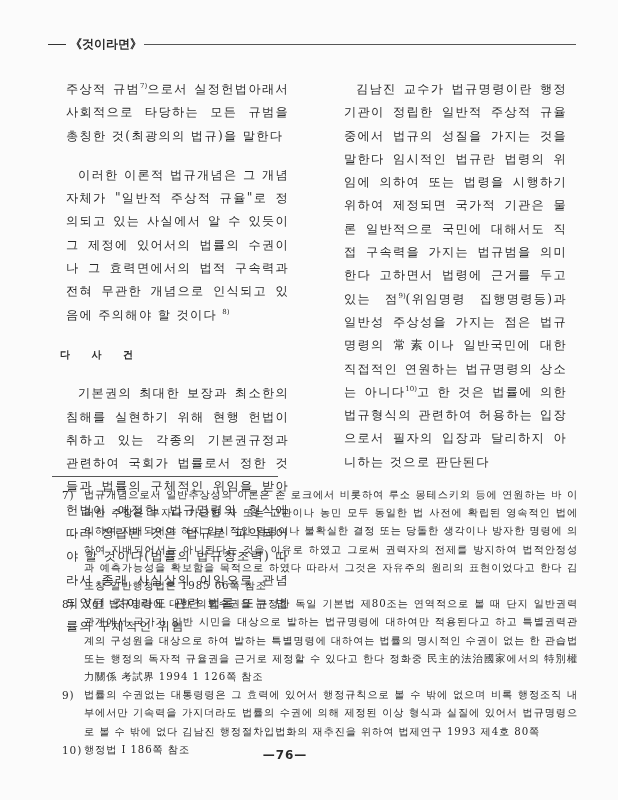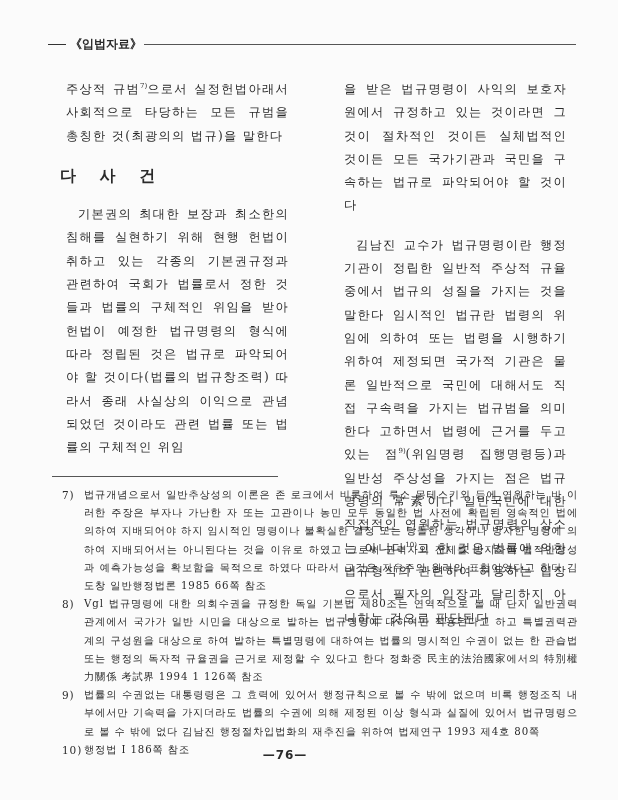--- a/index.html
+++ b/index.html
@@ -20,21 +20,21 @@
     font-size: 12.2px; line-height: 23.3px; letter-spacing: 1.35px;
     text-align: justify;
   }
   .col.left { left: 50px; }
   .col.right { left: 328px; }
   .col p { margin: 16px; }
   .col .indent { text-indent: 12px; }
   sup { font-size: 7px; line-height: 0; letter-spacing: 0; }
   .section-title {
     font-family: "DejaVu Sans", "Liberation Sans", sans-serif;
-    font-weight: bold; font-size: 16px; letter-spacing: 9px;
+    font-weight: bold; font-size: 10px; letter-spacing: 9px;
     margin: 12px 0 10px 10px !important;
   }
   .fn-rule {
     position: absolute; top: 476px; left: 52px; width: 226px; height: 1px; background: #555;
   }
   .footnotes {
     position: absolute; top: 486px; left: 62px; width: 516px;
     font-size: 10.2px; line-height: 18.2px; letter-spacing: 0.9px;
   }
   .fn { display: flex; }
@@ -44,32 +44,32 @@
     position: absolute; top: 748px; left: 0; width: 570px; text-align: center;
     font-family: "DejaVu Sans", "Liberation Sans", sans-serif;
     font-weight: bold; font-size: 12px; letter-spacing: 1px;
   }
 </style>
 </head>
 <body>
 
 <div class="header">
   <span class="rule-short"></span>
-  <span>《입법자료》</span>
+  <span>《것이라면》</span>
   <span class="rule-long"></span>
 </div>
 
 <div class="col left">
   <p><span>주상적 규범</span><sup>7)</sup><span>으로서 실정헌법아래서 사회적으로 타당하는 모든 규범을 총칭한 것(최광의의 법규)을 말한다</span></p>
+  <p class="indent"><span>이러한 이론적 법규개념은 그 개념 자체가 "일반적 주상적 규율"로 정의되고 있는 사실에서 알 수 있듯이 그 제정에 있어서의 법률의 수권이나 그 효력면에서의 법적 구속력과 전혀 무관한 개념으로 인식되고 있음에 주의해야 할 것이다</span> <sup>8)</sup></p>
   <p class="section-title">다 사 건</p>
   <p class="indent">기본권의 최대한 보장과 최소한의 침해를 실현하기 위해 현행 헌법이 취하고 있는 각종의 기본권규정과 관련하여 국회가 법률로서 정한 것들과 법률의 구체적인 위임을 받아 헌법이 예정한 법규명령의 형식에 따라 정립된 것은 법규로 파악되어야 할 것이다(법률의 법규창조력) 따라서 종래 사실상의 이익으로 관념되었던 것이라도 관련 법률 또는 법률의 구체적인 위임</p>
 </div>
 
 <div class="col right">
-  <p>을 받은 법규명령이 사익의 보호자원에서 규정하고 있는 것이라면 그것이 절차적인 것이든 실체법적인 것이든 모든 국가기관과 국민을 구속하는 법규로 파악되어야 할 것이다</p>
   <p class="indent"><span>김남진 교수가 법규명령이란 행정기관이 정립한 일반적 주상적 규율중에서 법규의 성질을 가지는 것을 말한다 임시적인 법규란 법령의 위임에 의하여 또는 법령을 시행하기 위하여 제정되면 국가적 기관은 물론 일반적으로 국민에 대해서도 직접 구속력을 가지는 법규범을 의미한다 고하면서 법령에 근거를 두고 있는 점</span><sup>9)</sup><span>(위임명령 집행명령등)과 일반성 주상성을 가지는 점은 법규명령의 常素이나 일반국민에 대한 직접적인 연원하는 법규명령의 상소는 아니다</span><sup>10)</sup><span>고 한 것은 법률에 의한 법규형식의 관련하여 허용하는 입장으로서 필자의 입장과 달리하지 아니하는 것으로 판단된다</span></p>
 </div>
 
 <div class="fn-rule"></div>
 
 <div class="footnotes">
   <div class="fn">
     <span class="num">7)</span>
     <span class="txt">법규개념으로서 일반추상성의 이론은 존 로크에서 비롯하여 루소 몽테스키외 등에 연원하는 바 이러한 주장은 부자나 가난한 자 또는 고관이나 농민 모두 동일한 법 사전에 확립된 영속적인 법에 의하여 지배되어야 하지 임시적인 명령이나 불확실한 결정 또는 당돌한 생각이나 방자한 명령에 의하여 지배되어서는 아니된다는 것을 이유로 하였고 그로써 권력자의 전제를 방지하여 법적안정성과 예측가능성을 확보함을 목적으로 하였다 따라서 그것은 자유주의 원리의 표현이었다고 한다 김도창 일반행정법론 1985 66쪽 참조</span>
   </div>

